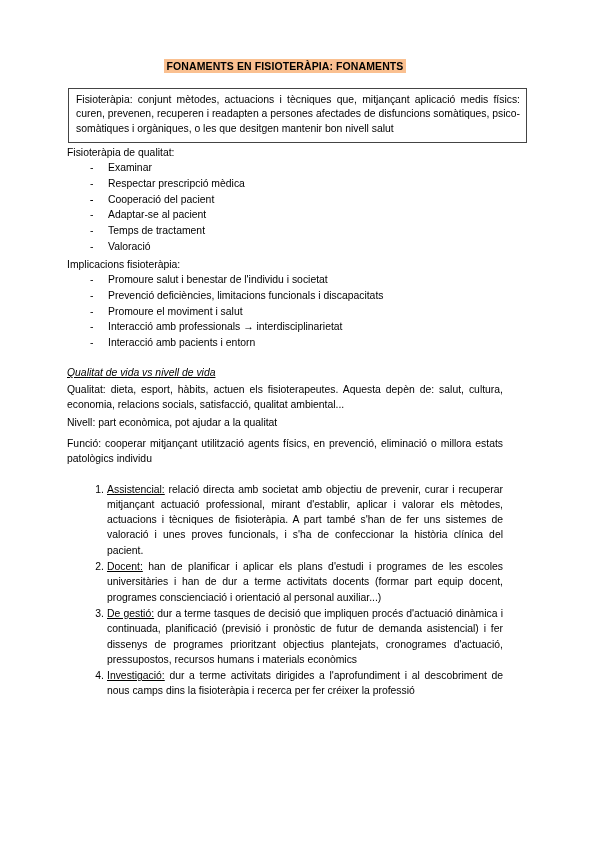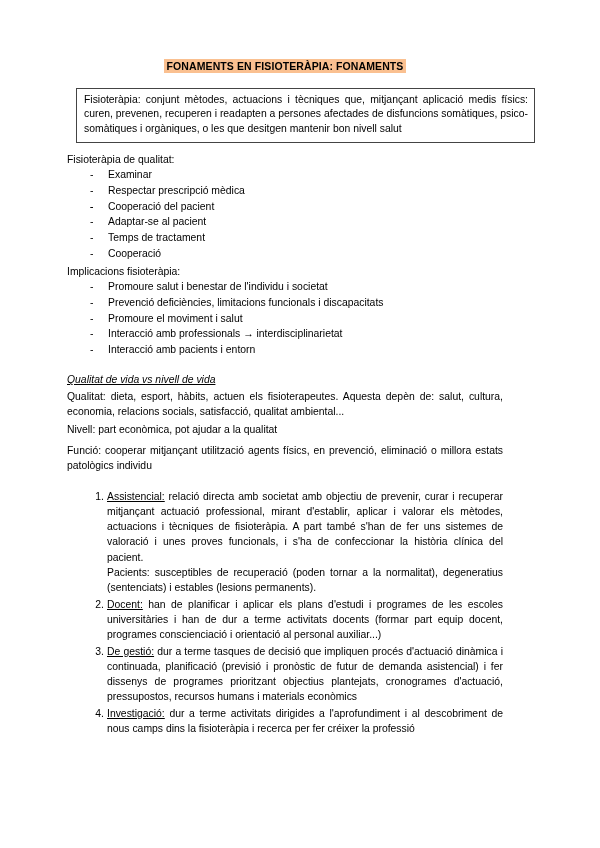--- a/index.html
+++ b/index.html
@@ -34,21 +34,21 @@
     background: #fac090;
     padding: 1px 3px 1px 3px;
   }
   .callout {
     border: 1px solid #444444;
     padding: 4px 6px 5px 7px;
     font-size: 10.4px;
     line-height: 1.42;
     text-align: justify;
     box-sizing: border-box;
-    margin: 9px;
+    margin: 1px;
   }
   .callout.box1 { width: 459px; }
   .callout.box2 { width: 461px; }
   .lead {
     font-size: 10.4px;
     line-height: 1.45;
     margin: 2px 0 0 0;
   }
   .para {
     font-size: 10.4px;
@@ -125,21 +125,21 @@
 
   <p class="lead">Fisioteràpia de qualitat:</p>
 
   <ul class="dash-list">
     <li><span class="dash">-</span><span>Examinar</span></li>
     <li><span class="dash">-</span><span>Respectar prescripció mèdica</span></li>
     <li><span class="dash">-</span></li>
     <li><span class="dash">-</span><span>Cooperació del pacient</span></li>
     <li><span class="dash">-</span><span>Adaptar-se al pacient</span></li>
     <li><span class="dash">-</span><span>Temps de tractament</span></li>
-    <li><span class="dash">-</span><span>Cooperació</span></li>
+    <li><span class="dash">-</span><span>Valoració</span></li>
   </ul>
 
   <p class="lead">Implicacions fisioteràpia:</p>
 
   <ul class="dash-list">
     <li><span class="dash">-</span><span>Promoure salut i benestar de l'individu i societat</span></li>
     <li><span class="dash">-</span><span>Prevenció deficiències, limitacions funcionals i discapacitats</span></li>
     <li><span class="dash">-</span><span>Promoure el moviment i salut</span></li>
     <li><span class="dash">-</span><span>Interacció amb professionals → interdisciplinarietat</span></li>
     <li><span class="dash">-</span><span>Interacció amb pacients i entorn</span></li>
@@ -156,21 +156,20 @@
 
   <p class="para">Funció: cooperar mitjançant utilització agents físics, en prevenció, eliminació o millora estats patològics individu</p>
 
   <div class="spacer-md"></div>
 
 
   <ol class="num-list">
     <li>
       <span class="num">1.</span>
       <span class="u">Assistencial:</span><span> relació directa amb societat amb objectiu de prevenir, curar i recuperar mitjançant actuació professional, mirant d'establir, aplicar i valorar els mètodes, actuacions i tècniques de fisioteràpia. A part també s'han de fer uns sistemes de valoració i unes proves funcionals, i s'ha de confeccionar la història clínica del pacient.</span>
-      <span class="sub-line">Pacients: susceptibles de recuperació (poden tornar a la normalitat), degeneratius (sentenciats) i estables (lesions permanents).</span>
     </li>
     <li>
       <span class="num">2.</span>
       <span class="u">Docent:</span><span> han de planificar i aplicar els plans d'estudi i programes de les escoles universitàries i han de dur a terme activitats docents (formar part equip docent, programes conscienciació i orientació al personal auxiliar...)</span>
     </li>
     <li>
       <span class="num">3.</span>
       <span class="u">De gestió:</span><span> dur a terme tasques de decisió que impliquen procés d'actuació dinàmica i continuada, planificació (previsió i pronòstic de futur de demanda asistencial) i fer dissenys de programes prioritzant objectius plantejats, cronogrames d'actuació, pressupostos, recursos humans i materials econòmics</span>
     </li>
     <li>

